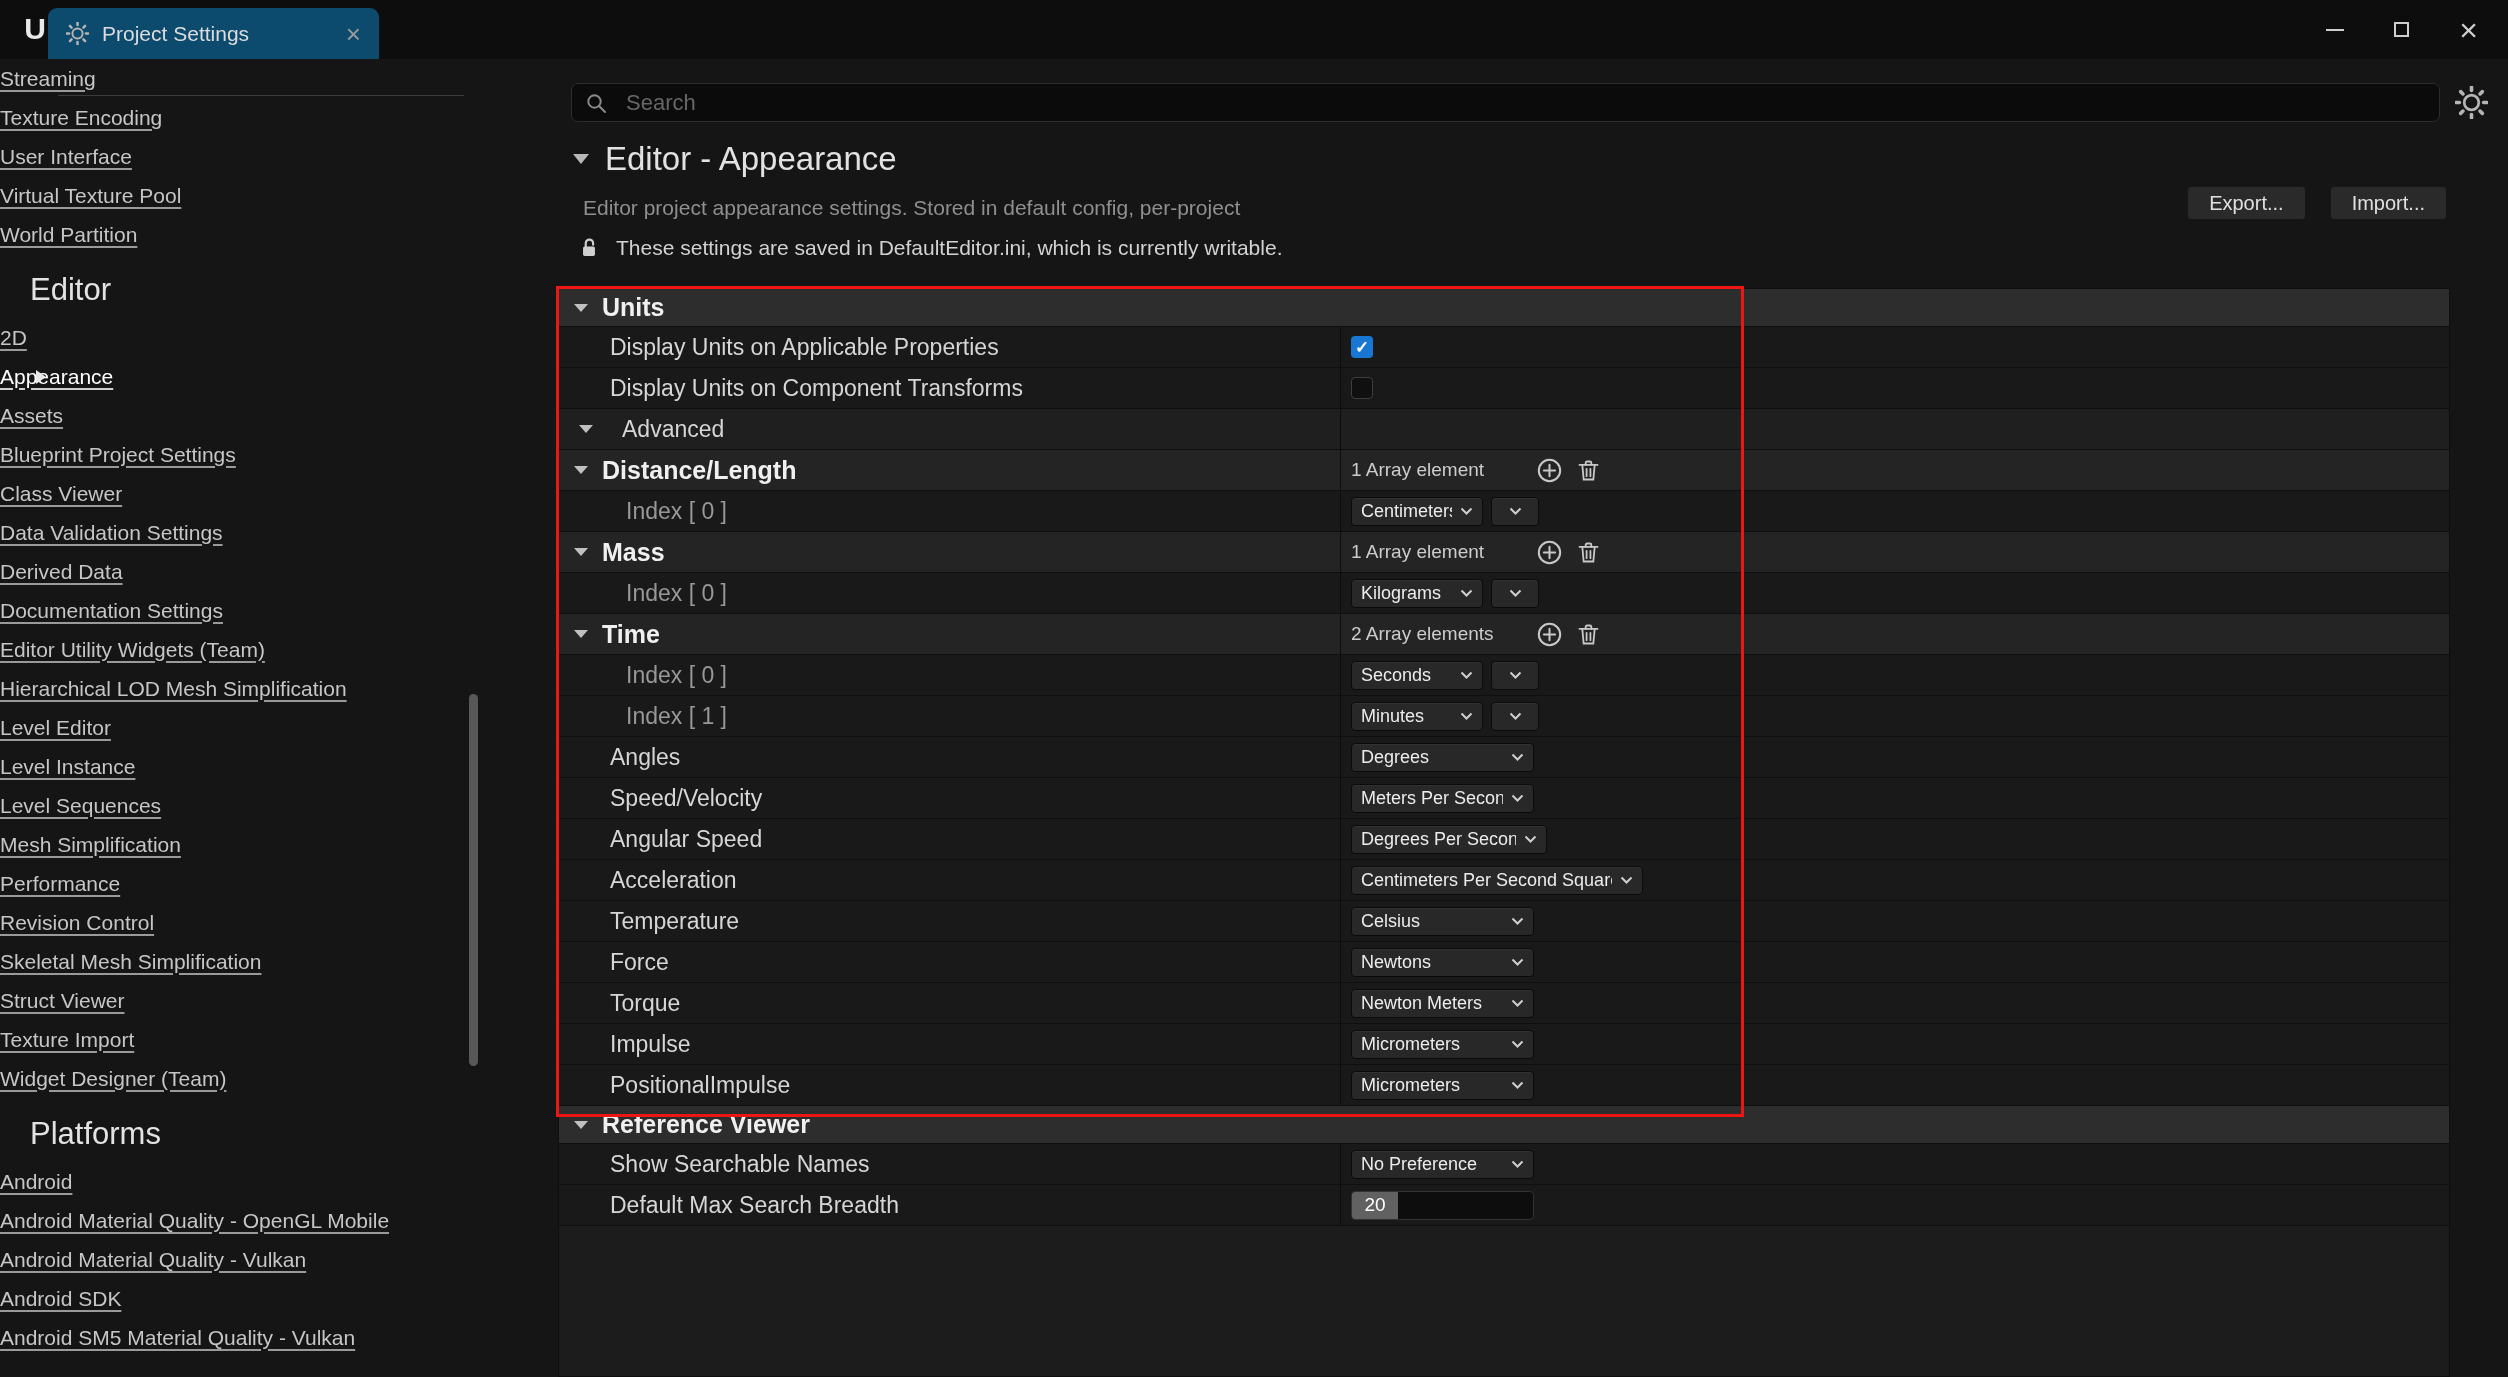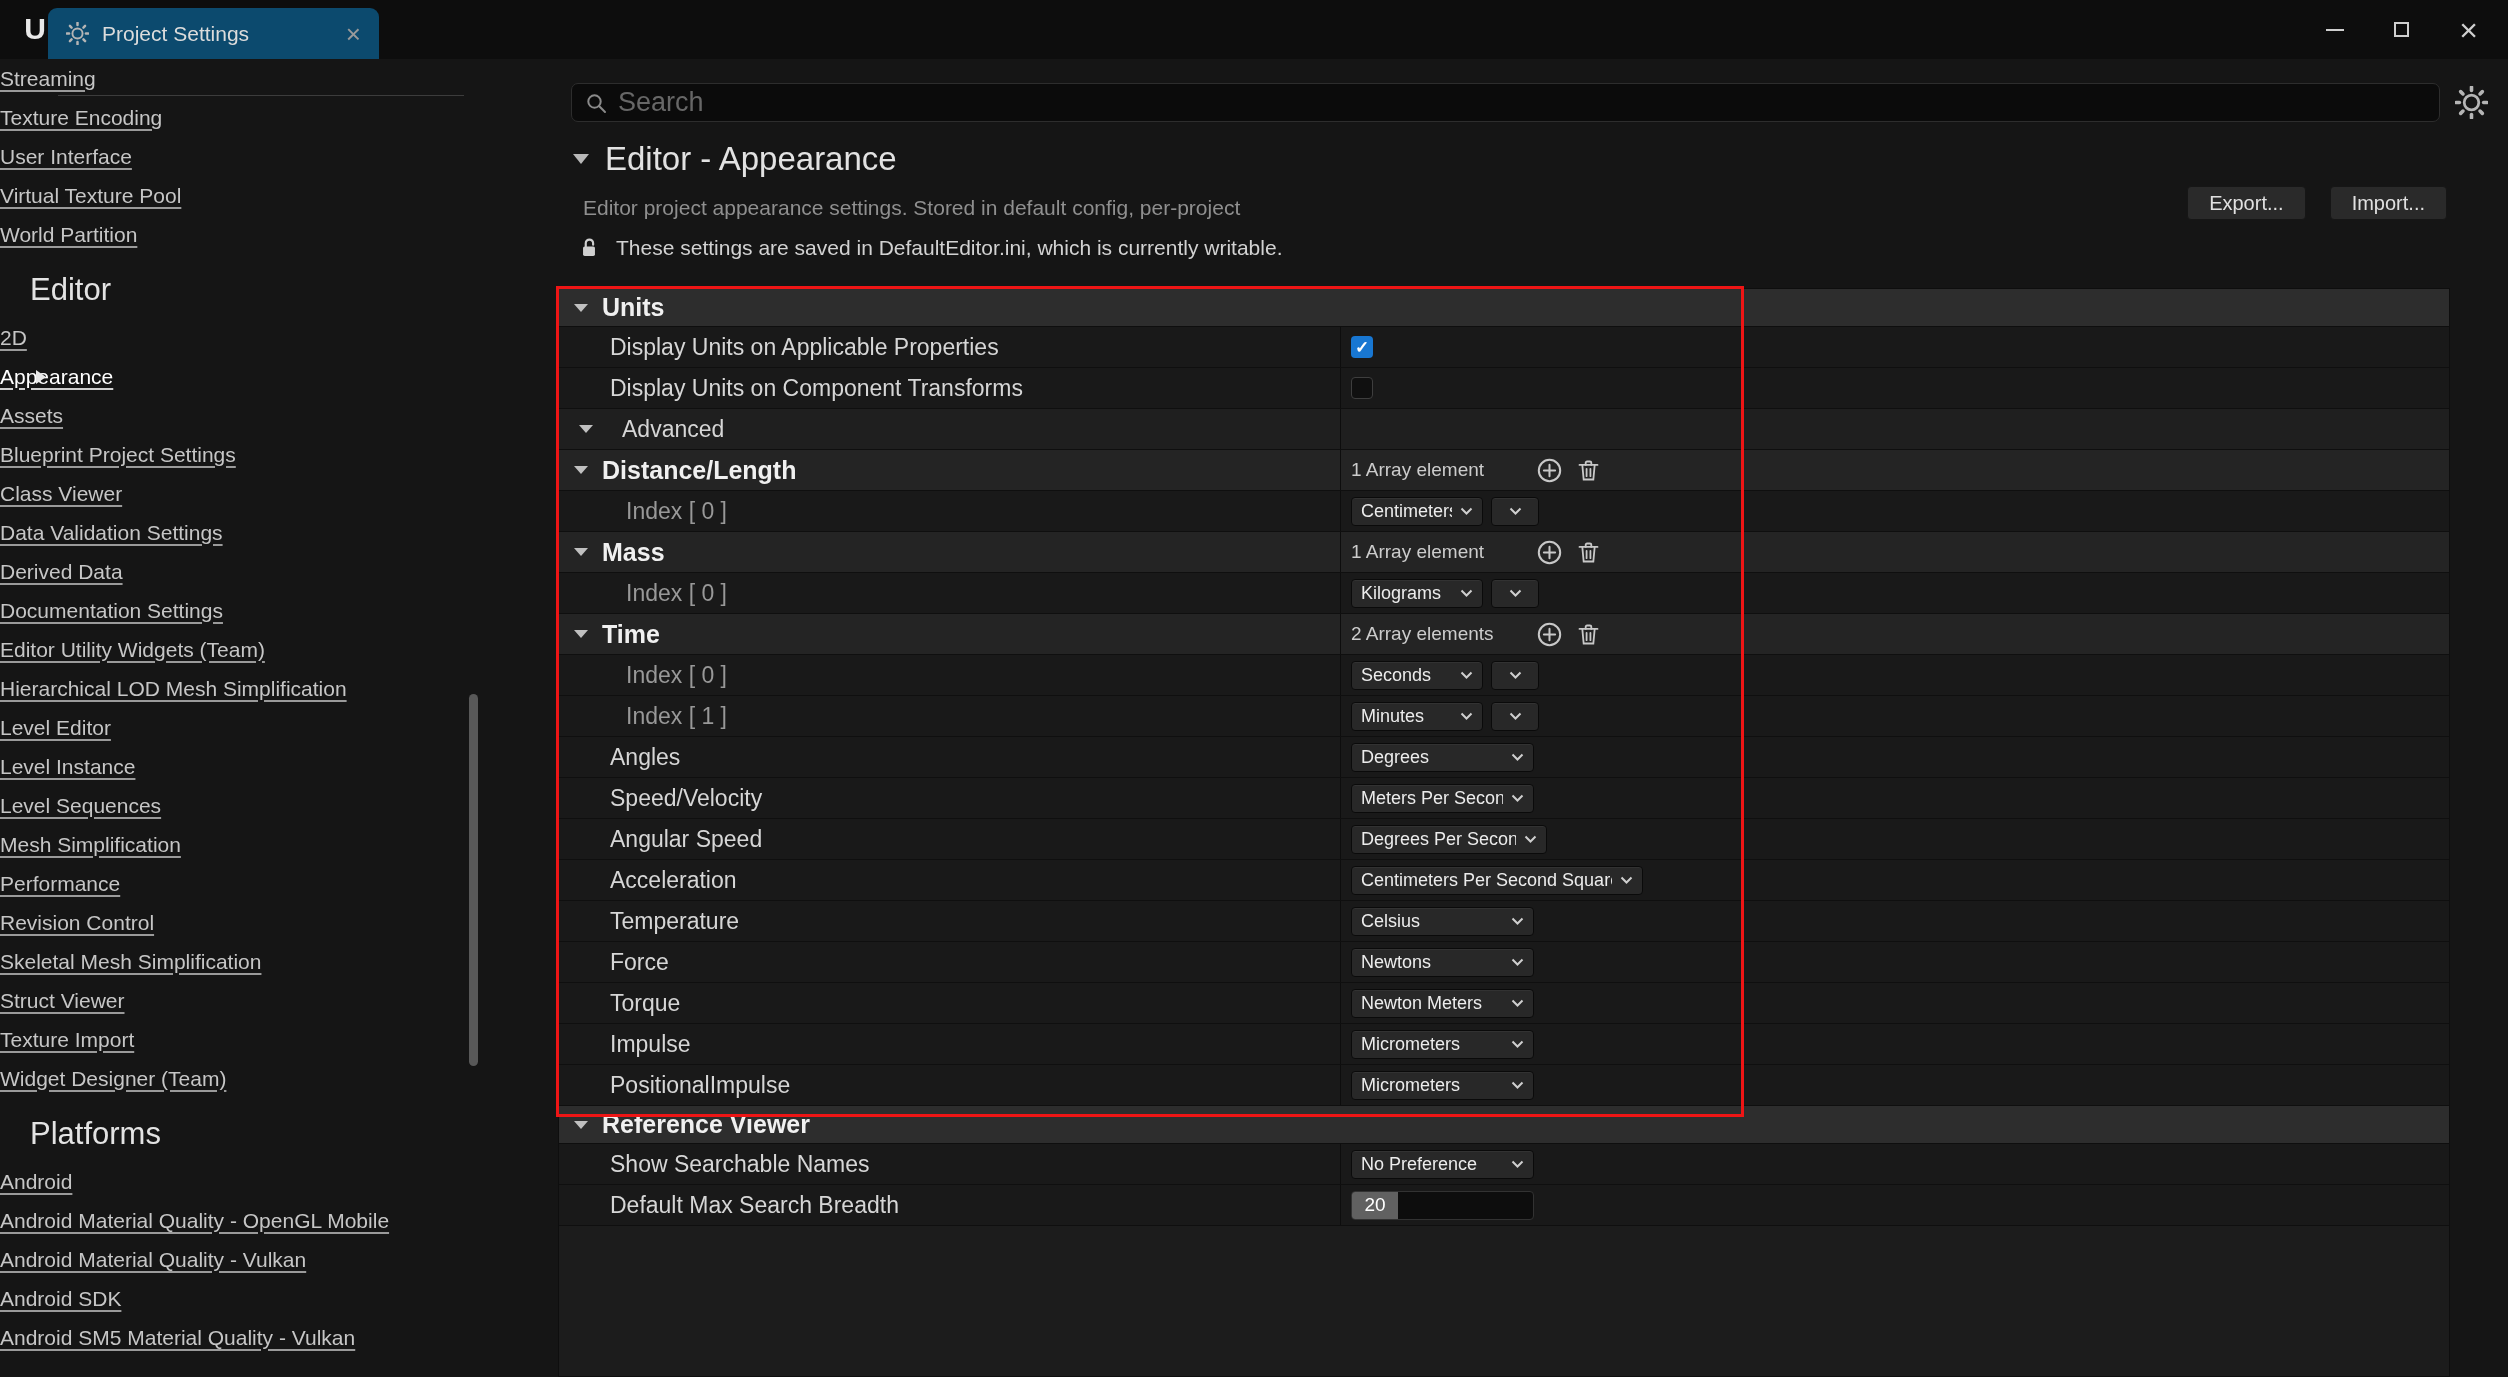--- a/index.html
+++ b/index.html
@@ -33,21 +33,21 @@
   .sel-marker { position:absolute; left:36px; width:0; height:0;
                 border-top:7px solid transparent; border-bottom:7px solid transparent; border-left:10px solid #e8e8e8; }
   .side-header { height:56px; margin-top:8px; display:flex; align-items:center; padding-left:30px; }
   .side-header span { color:#e3e3e3; font-size:31px; }
   .side-sep { position:absolute; left:58px; top:36px; width:406px; height:1px; background:#3c3c3c; }
   .side-scrollbar { position:absolute; left:469px; top:635px; width:9px; height:372px; background:#585858; border-radius:5px; }
 
   
   .searchbar { position:absolute; left:41px; top:24px; width:1869px; height:39px; background:#0b0b0b;
                border:1px solid #2d2d2d; border-radius:7px; display:flex; align-items:center; padding:0 12px; gap:10px; }
-  .search-input { flex:1; background:transparent; border:none; outline:none; color:#dcdcdc; font-size:27px; }
+  .search-input { flex:1; background:transparent; border:none; outline:none; color:#dcdcdc; font-size:22px;margin-left:8px; }
   .search-input::placeholder { color:#676767; }
   .gear-btn { position:absolute; left:1925px; top:27px; width:33px; height:33px; }
   .page-title-row { position:absolute; left:43px; top:78px; height:44px; display:flex; align-items:center; gap:16px; }
   .page-title { color:#e2e2e2; font-size:33px; font-weight:400; }
   .subtitle { position:absolute; left:53px; top:137px; color:#8f8f8f; font-size:21px; }
   .head-btns { position:absolute; top:127px; right:61px; display:flex; gap:24px; }
   .btn { height:34px; padding:0 21px; background:#2a2a2a; border:1px solid #161616; border-radius:4px;
          color:#e0e0e0; font-size:20px; display:flex; align-items:center; justify-content:center; }
   .notice { position:absolute; left:46px; top:173px; height:32px; display:flex; align-items:center; gap:14px; }
   .notice span { color:#d2d2d2; font-size:21px; }

